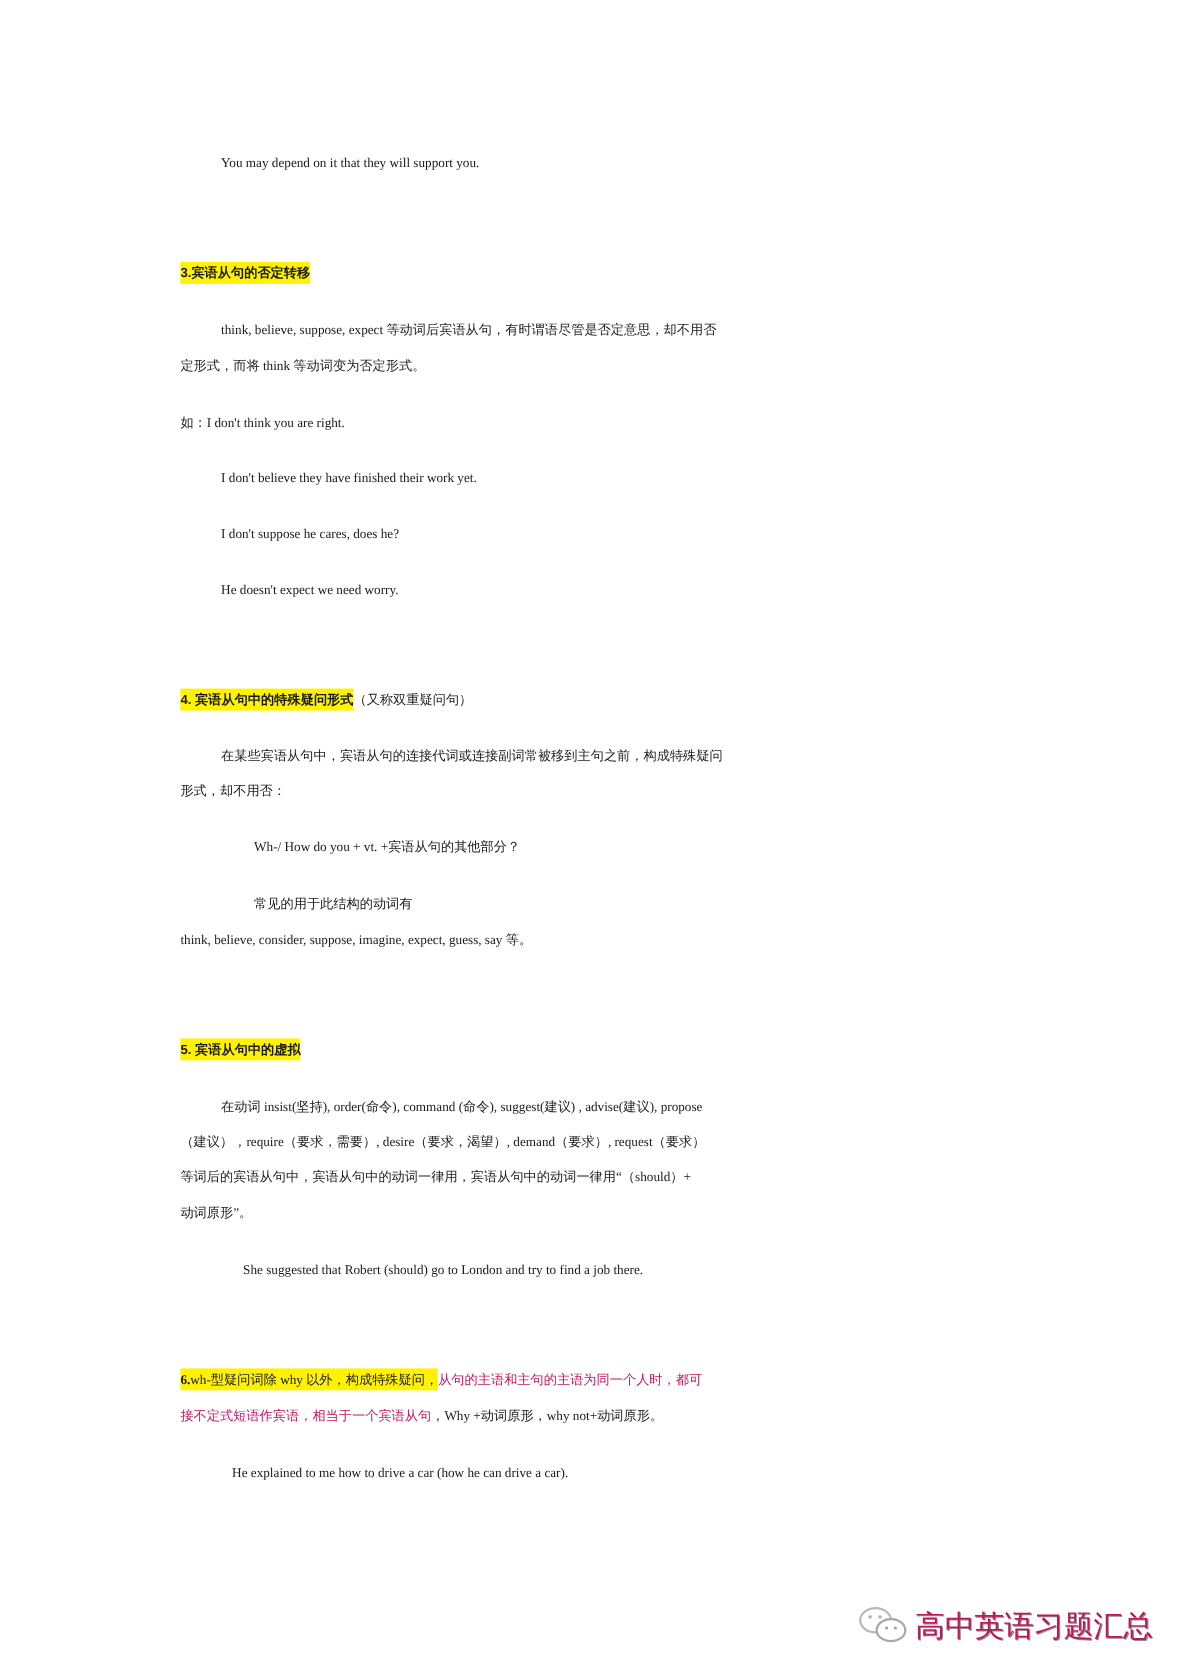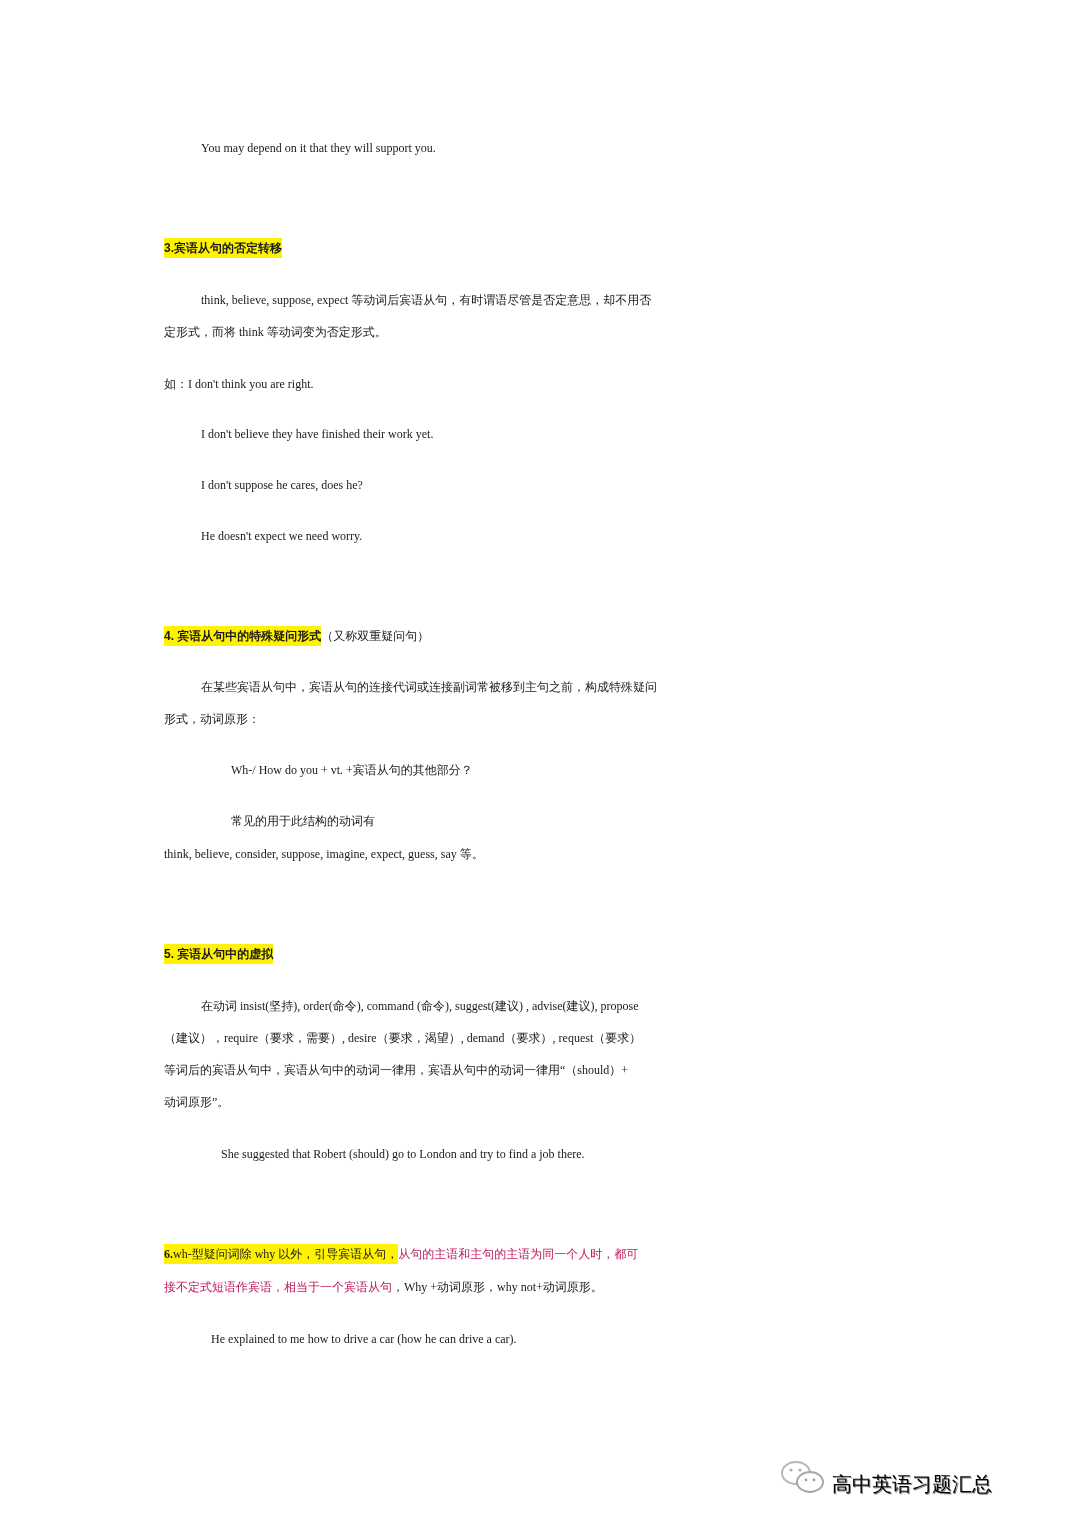--- a/index.html
+++ b/index.html
@@ -3,22 +3,22 @@
 <meta charset="utf-8">
 <style>
   html, body { margin:0; padding:0; background:#ffffff; }
   body { width:1080px; height:1527px; position:relative; overflow:hidden;
          font-family:"Liberation Serif","DejaVu Serif",serif; color:#1a1a1a; }
   .line { position:absolute; font-size:12px; line-height:24px; white-space:nowrap; }
   .hl { background:#fff200; font-weight:bold; font-family:"Liberation Sans","DejaVu Sans",sans-serif; padding:3px 0; }
   .hl6 { background:#fff200; padding:3px 0; }
   .red { color:#be185d; }
   .plain { font-weight:normal; }
-  .watermark { position:absolute; left:780px; top:1458px; height:40px; display:flex; align-items:flex-end;
-               font-family:"DejaVu Sans","Liberation Sans",sans-serif; font-size:20px; color:#000000;
+  .watermark { position:absolute; left:780px; top:1458px; height:40px; display:flex; align-items:center;
+               font-family:"DejaVu Sans","Liberation Sans",sans-serif; font-size:27px; color:#be185d;
                text-shadow:1px 1px 0 #8c8c8c; }
   .wm-icon { width:46px; height:40px; margin-right:6px; }
 </style>
 </head>
 <body>
 
 <div>
 
   <div class="line" style="left:201px; top:136px;">You may depend on it that they will support you.</div>
 
@@ -31,36 +31,36 @@
     <span>如：</span><span>I don't think you are right.</span>
   </div>
   <div class="line" style="left:201px; top:422px;">I don't believe they have finished their work yet.</div>
   <div class="line" style="left:201px; top:473px;">I don't suppose he cares, does he?</div>
   <div class="line" style="left:201px; top:524px;">He doesn't expect we need worry.</div>
 
   <div class="line" style="left:164px; top:624px;">
     <span class="hl">4. 宾语从句中的特殊疑问形式</span><span class="plain">（又称双重疑问句）</span>
   </div>
   <div class="line" style="left:201px; top:675px;">在某些宾语从句中，宾语从句的连接代词或连接副词常被移到主句之前，构成特殊疑问</div>
-  <div class="line" style="left:164px; top:707px;">形式，动词原形：</div>
+  <div class="line" style="left:164px; top:707px;">形式，却不用否：</div>
   <div class="line" style="left:231px; top:758px;">Wh-/ How do you + vt. +宾语从句的其他部分？</div>
   <div class="line" style="left:231px; top:809px;">常见的用于此结构的动词有</div>
   <div class="line" style="left:164px; top:842px;">think, believe, consider, suppose, imagine, expect, guess, say 等。</div>
 
   <div class="line" style="left:164px; top:942px;">
     <span class="hl">5.  宾语从句中的虚拟</span>
   </div>
   <div class="line" style="left:201px; top:994px;">在动词 insist(坚持), order(命令), command (命令), suggest(建议) , advise(建议), propose</div>
   <div class="line" style="left:164px; top:1026px;">（建议），require（要求，需要）, desire（要求，渴望）, demand（要求）, request（要求）</div>
   <div class="line" style="left:164px; top:1058px;">等词后的宾语从句中，宾语从句中的动词一律用，宾语从句中的动词一律用“（should）+</div>
   <div class="line" style="left:164px; top:1090px;">动词原形”。</div>
   <div class="line" style="left:221px; top:1142px;">She suggested that Robert (should) go to London and try to find a job there.</div>
 
   <div class="line" style="left:164px; top:1242px;">
-    <span class="hl6"><b>6.</b><span>wh-型疑问词除 why  以外，引导宾语从句，</span></span><span class="red">从句的主语和主句的主语为同一个人时，都可</span>
+    <span class="hl6"><b>6.</b><span>wh-型疑问词除 why  以外，构成特殊疑问，</span></span><span class="red">从句的主语和主句的主语为同一个人时，都可</span>
   </div>
   <div class="line" style="left:164px; top:1275px;">
     <span class="red">接不定式短语作宾语，相当于一个宾语从句</span><span>，Why +动词原形，why not+动词原形。</span>
   </div>
   <div class="line" style="left:211px; top:1327px;">He explained to me how to drive a car (how he can drive a car).</div>
 
   <div class="watermark">
     <svg class="wm-icon" viewBox="0 0 46 40">
       <ellipse cx="16" cy="15" rx="14" ry="11" fill="none" stroke="#b8b8b8" stroke-width="2"></ellipse>
       <ellipse cx="30" cy="24" rx="13" ry="10" fill="#ffffff" stroke="#a8a8a8" stroke-width="2"></ellipse>

